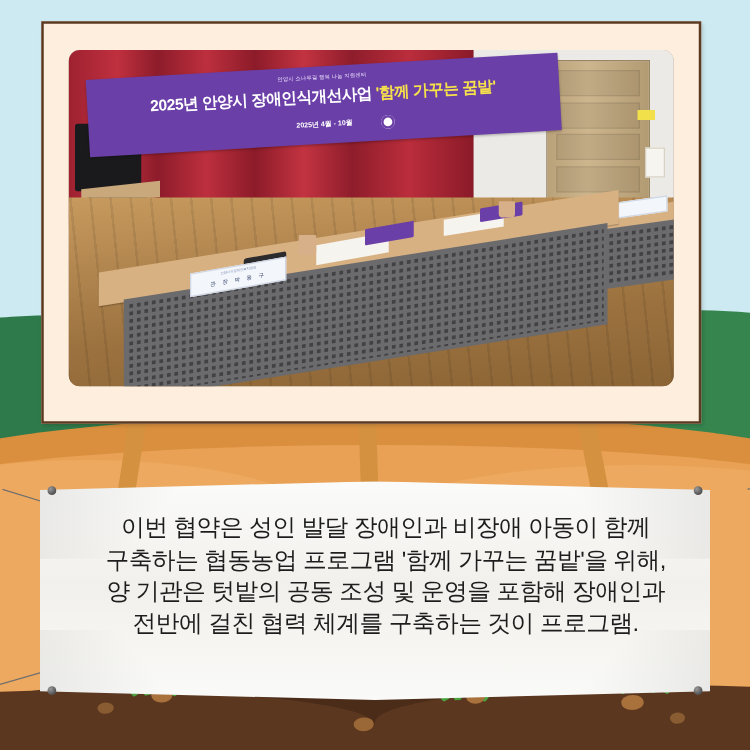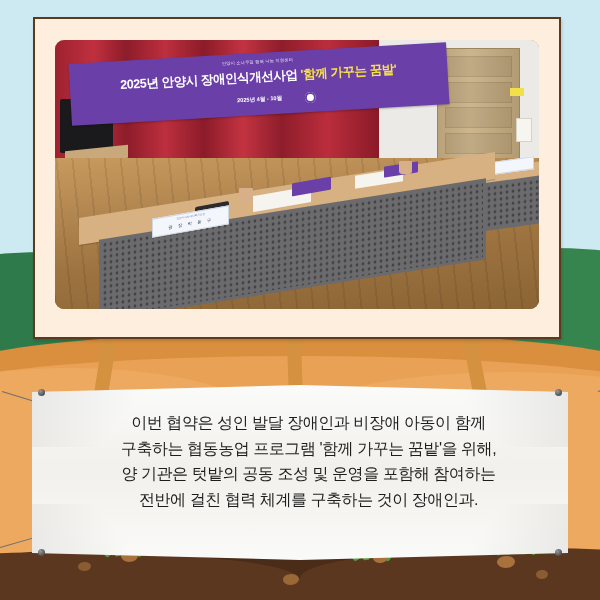--- a/index.html
+++ b/index.html
@@ -183,21 +183,21 @@
   .crease-br { position:absolute; right:0; bottom:0; width:130px; height:56px;
     background:linear-gradient(308deg, rgba(0,0,0,.07), rgba(0,0,0,0) 62%); }
 
   .nail { position:absolute; width:7px; height:7px; border-radius:50%;
           background:radial-gradient(circle at 34% 32%, #9a9a9a, #5a5a5a 60%, #3b3b3b); }
   .wire { position:absolute; height:1px; background:#6f6f6f; transform-origin:0 50%; }
 
   #caption-text {
     position:absolute; left:22px; right:5px; top:25px;
     text-align:center;
-    font-size:16px; line-height:25.5px; color:#1d1d1d;
+    font-size:19px; line-height:25.5px; color:#1d1d1d;
     letter-spacing:-.45px;
     font-family:"Liberation Sans","DejaVu Sans",sans-serif;
   }
   #caption-text div { white-space:nowrap; }
 </style>
 </head>
 <body>
 
 <div id="card">
 
@@ -333,18 +333,18 @@
     </div>
 
     <div class="nail" style="left:6px;  top:4px;"></div>
     <div class="nail" style="right:6px; top:4px;"></div>
     <div class="nail" style="left:6px;  bottom:4px;"></div>
     <div class="nail" style="right:6px; bottom:4px;"></div>
 
     <div id="caption-text">
       <div>이번 협약은 성인 발달 장애인과 비장애 아동이 함께</div>
       <div>구축하는 협동농업 프로그램 '함께 가꾸는 꿈밭'을 위해,</div>
-      <div>양 기관은 텃밭의 공동 조성 및 운영을 포함해 참여하는</div>
-      <div>전반에 걸친 협력 체계를 구축하는 것이 장애인과.</div>
+      <div>양 기관은 텃밭의 공동 조성 및 운영을 포함해 장애인과</div>
+      <div>전반에 걸친 협력 체계를 구축하는 것이 프로그램.</div>
     </div>
   </div>
 
 </div>
 
 </body></html>

